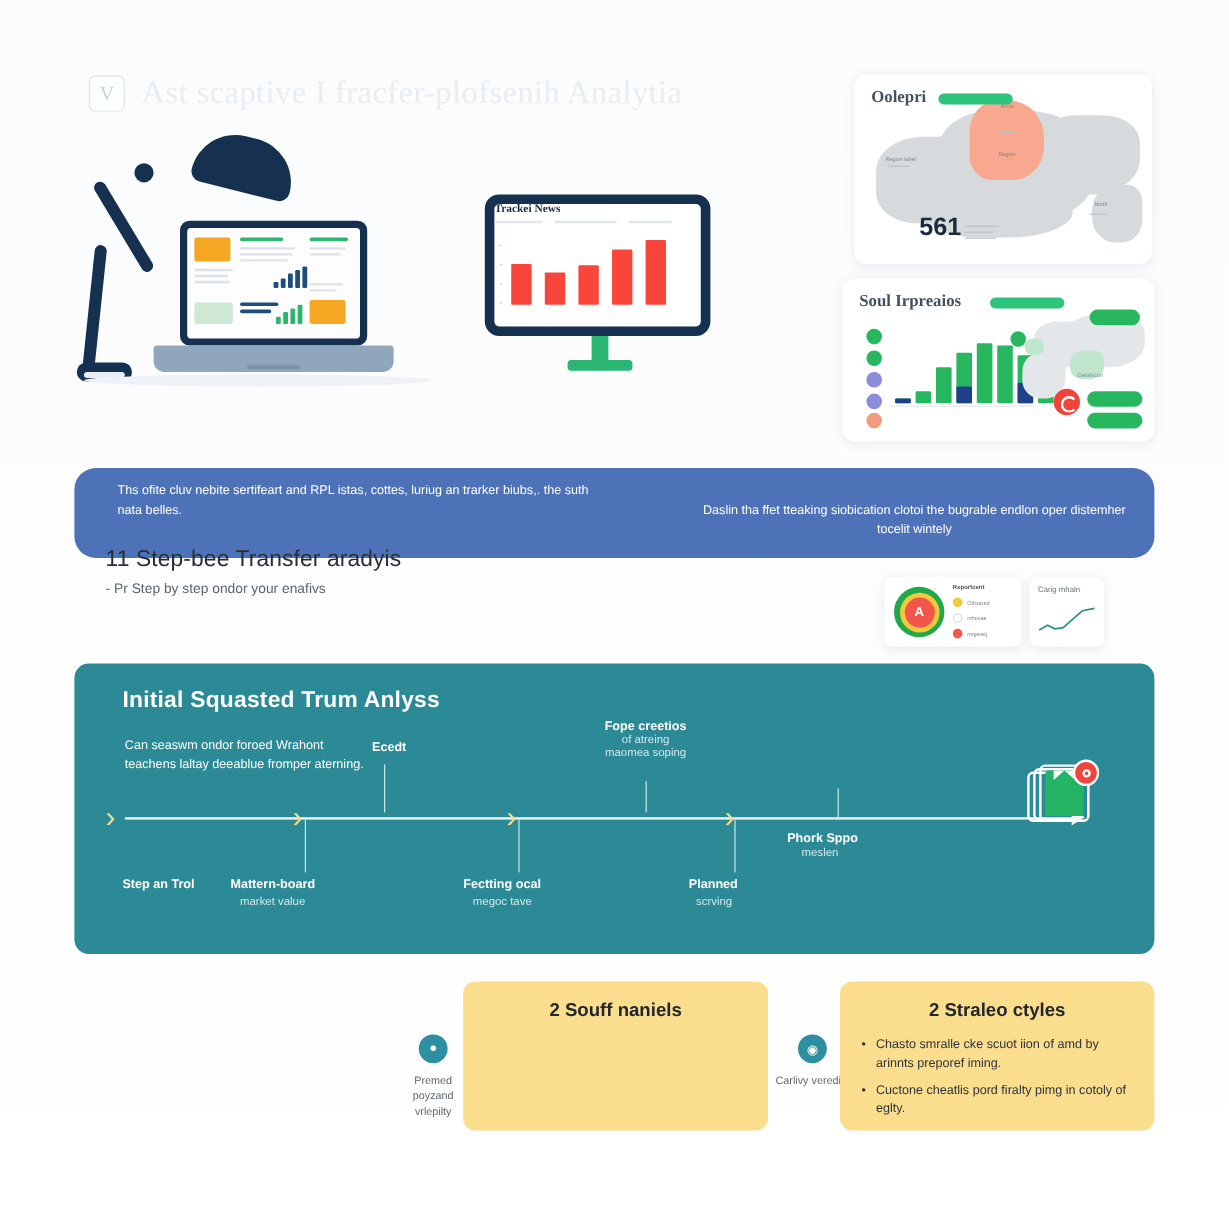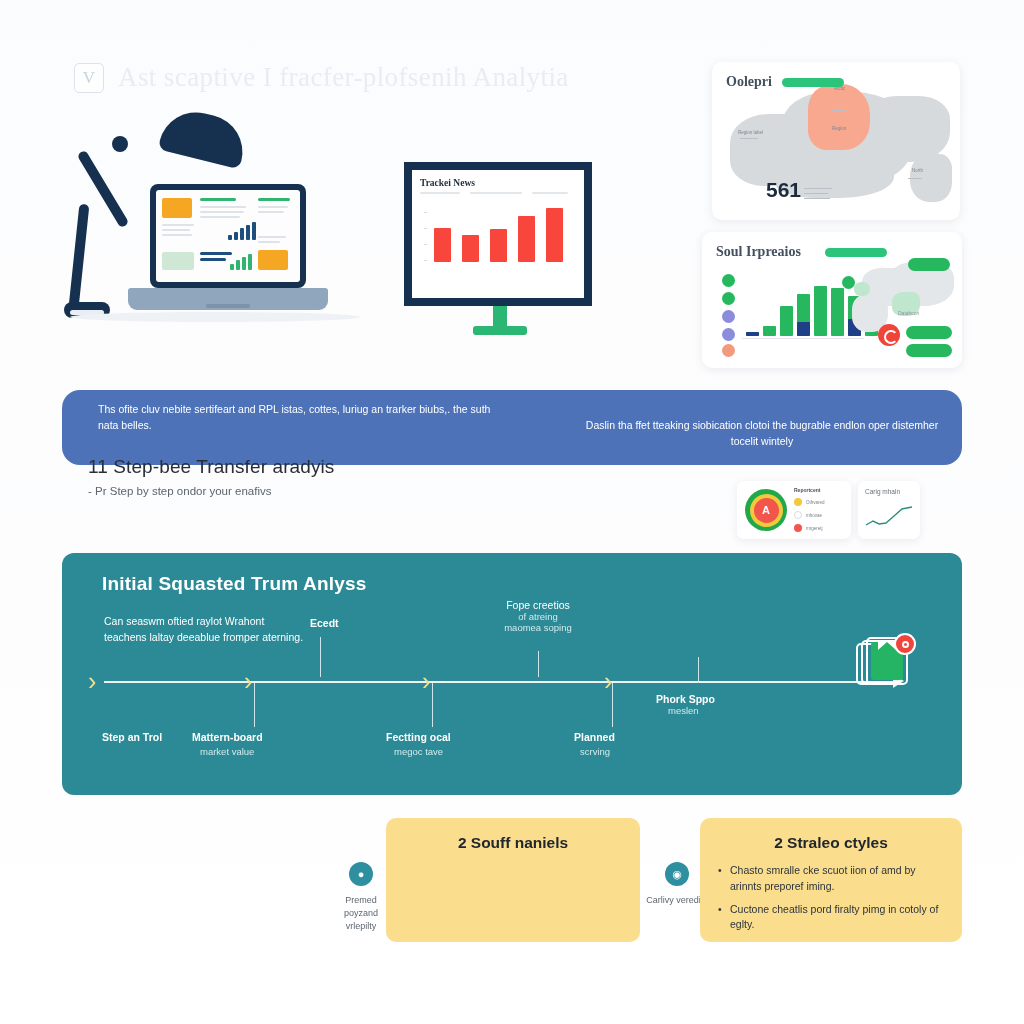--- a/index.html
+++ b/index.html
@@ -64,21 +64,21 @@
     background: #8fa6bd; border-radius: 3px 3px 9px 9px;
   }
   .lap-body:before {
     content:""; position:absolute; left:78px; top:16px; width:44px; height:4px;
     background:#7c93aa; border-radius:2px;
   }
   .lap-shadow { position:absolute; left:8px; top:200px; width:290px; height:10px; background:#eef2f6; border-radius:50%;}
 
   
   .illus-mon { position: absolute; left: 404px; top: 162px; width: 192px; height: 170px; }
-  .mon-frame { width: 188px; height: 144px; border: 8px solid #16304f; border-radius: 0; background:#ffffff; padding:8px; }
+  .mon-frame { width: 188px; height: 118px; border: 8px solid #16304f; border-radius: 12px; background:#ffffff; }
   .mon-title { font-size: 9.5px; font-weight: 700; color:#1b2b3d; font-family:"Liberation Serif", serif; margin-bottom:4px;}
   .mon-rules { display:flex; gap:10px; margin-bottom:6px;}
   .mon-rule { height:2px; background:#e2e7ec; border-radius:2px;}
   .mon-bars { position:relative; height:62px; display:flex; align-items:flex-end; gap:11px; padding-left:14px;}
   .mon-bar { width:17px; background:#f9463d; border-radius:1px;}
   .mon-axis { position:absolute; left:4px; top:4px; bottom:0; width:1px;}
   .mon-tick { position:absolute; left:0; width:3px; height:1px; background:#d6dce2;}
   .mon-stand { width:14px; height:20px; background:#2bb673; margin:0 auto;}
   .mon-foot { width:54px; height:9px; background:#2bb673; border-radius:3px; margin:0 auto;}
 
@@ -373,27 +373,27 @@
   <div id="spark-widget">
     <span class="spark-title">Carig mhaln</span>
     <svg width="52" height="26" style="position:absolute;left:6px;top:24px;">
       <polyline points="2,20 9,16 15,19 22,18 30,11 38,4 48,2" fill="none" stroke="#2e8f7a" stroke-width="1.4"></polyline>
     </svg>
   </div>
 
   <div class="teal">
     <div class="teal-h">Initial Squasted Trum Anlyss</div>
 
-    <div class="teal-note" style="left:42px;top:60px;width:200px;">Can seaswm oftied raylot Wrahont teachens laltay deeablue fromper aterning.</div>
+    <div class="teal-note" style="left:42px;top:60px;width:200px;">Can seaswm ondor foroed Wrahont teachens laltay deeablue fromper aterning.</div>
 
     <div class="teal-note" style="left:248px;top:62px;font-weight:700;">Ecedt</div>
     <i class="tick-up" style="left:258px;top:84px;height:40px;"></i>
 
     <div style="position:absolute;left:406px;top:46px;width:140px;text-align:center;">
-      <div style="font-size:10.5px;font-weight:400;">Fope creetios</div>
+      <div style="font-size:10.5px;font-weight:700;">Fope creetios</div>
       <div style="font-size:9.5px;color:#d2eaec;">of atreing</div>
       <div style="font-size:9.5px;color:#d2eaec;">maomea soping</div>
     </div>
     <i class="tick-up" style="left:476px;top:98px;height:26px;"></i>
 
     <i class="tl-line"></i>
     <i class="tl-arrow"></i>
 
     <span class="chev" style="left:26px;">›</span>
     <span class="chev" style="left:182px;">›</span>

